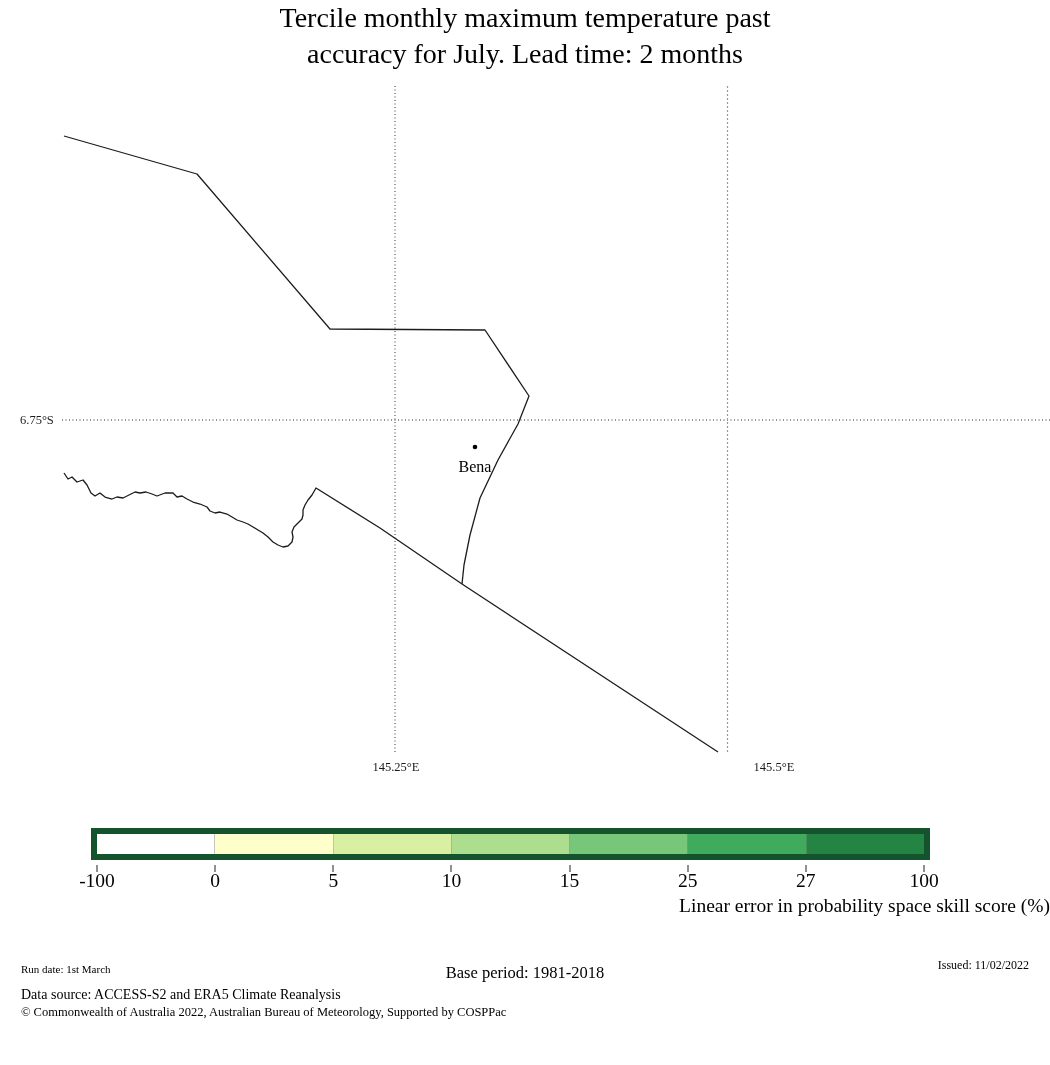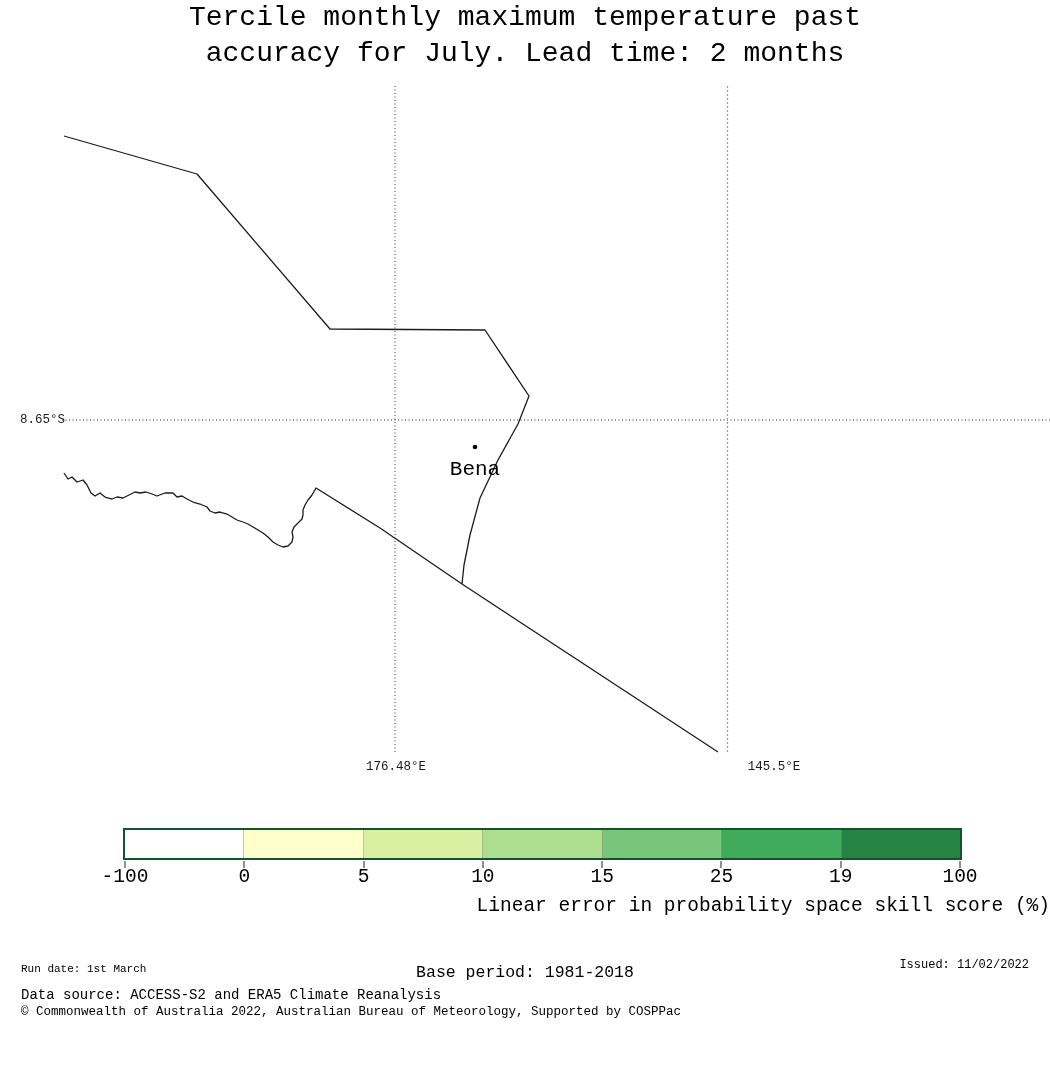--- a/index.html
+++ b/index.html
@@ -1,44 +1,44 @@
 <!DOCTYPE html>
 <html><head>
 <meta charset="utf-8">
 <style>
   html,body{margin:0;padding:0;background:#ffffff;}
   .figure{
     position:relative;
     width:1050px;height:1065px;
     background:#ffffff;
-    font-family:Liberation Mono, monospace;
+    font-family:Liberation Serif, serif;
     color:#000;
     overflow:hidden;
   }
   .title{
     position:absolute;top:0;left:0;width:1050px;
     text-align:center;
     font-size:28px;line-height:36px;
     color:#000;
   }
   .map-svg{position:absolute;top:0;left:0;}
   .grid-label{
     position:absolute;
     font-size:12.5px;color:#1a1a1a;white-space:nowrap;
   }
   .lat-label{top:413px;left:20px;}
   .lon-label-1{top:760px;left:396px;transform:translateX(-50%);}
   .lon-label-2{top:760px;left:728px;transform:translateX(-50%);margin-left:46px;}
   .place-label{
     position:absolute;top:458px;left:475px;transform:translateX(-50%);
-    font-size:21px;color:#000;white-space:nowrap;
+    font-size:16px;color:#000;white-space:nowrap;
   }
   .colorbar{
-    position:absolute;left:123px;top:828px;width:839px;height:32px;
-    border:2px solid #14532d;box-sizing:border-box;
+    position:absolute;left:91px;top:828px;width:839px;height:32px;
+    border:6px solid #14532d;box-sizing:border-box;
   }
   .cb-segments{display:flex;width:100%;height:100%;}
   .cb-seg{flex:1 1 0;height:100%;border-right:1px solid rgba(90,90,70,0.35);}
   .cb-seg:last-child{border-right:none;}
   .cb-tick{
     position:absolute;top:31px;width:1px;height:7px;background:#222;
     transform:translateX(-0.5px);
   }
   .cb-label{
     position:absolute;top:36px;transform:translateX(-50%);
@@ -71,22 +71,22 @@
     <line x1="395" y1="86" x2="395" y2="754" stroke="#333" stroke-width="1" stroke-dasharray="1 2.5"></line>
     <line x1="727.5" y1="86" x2="727.5" y2="752" stroke="#999" stroke-width="1.2" stroke-dasharray="2 2"></line>
 
     <polyline points="64,136 197,174 330,329 485,330 529,396 518,424 498,460 480,498 470,535 464,565 462,584" fill="none" stroke="#1c1c1c" stroke-width="1.3" stroke-linejoin="round"></polyline>
 
     <polyline points="64,473 68,479 72,477 77,482 83,480 87,485 91,493 95,496 100,493 105,497 112,499 117,497 123,498 129,495 135,492 140,493 146,492 152,494 157,496 165,493 173,493 177,497 182,496 187,499 193,502 200,504 207,507 210,511 215,513 220,512 227,514 232,517 237,520 243,522 248,524 253,527 258,530 263,533 268,537 273,542 278,545 283,547 288,546 292,542 293,537 292,532 294,527 298,523 302,519 303,515 303,510 305,505 308,500 312,495 316,488 380,528 462,584 718,752" fill="none" stroke="#1c1c1c" stroke-width="1.3" stroke-linejoin="round"></polyline>
 
     <circle cx="475" cy="447" r="2.3" fill="#000"></circle>
   </svg>
 
-  <div class="grid-label lat-label">8.65°S</div>
-  <div class="grid-label lon-label-1">176.48°E</div>
+  <div class="grid-label lat-label">6.75°S</div>
+  <div class="grid-label lon-label-1">145.25°E</div>
   <div class="grid-label lon-label-2">145.5°E</div>
 
   <div class="place-label">Bena</div>
 
   <div class="colorbar">
     <div class="cb-segments" id="cb-segments">
         <div class="cb-seg" style="background: rgb(255, 255, 255);"></div>
         <div class="cb-seg" style="background: rgb(255, 255, 204);"></div>
         <div class="cb-seg" style="background: rgb(217, 240, 163);"></div>
         <div class="cb-seg" style="background: rgb(173, 221, 142);"></div>
@@ -104,21 +104,21 @@
         <div class="cb-tick" style="left: 85.7143%;"></div>
         <div class="cb-tick" style="left: 100%;"></div>
       </div>
     <div id="cb-labels">
         <div class="cb-label" style="left: 0%;">-100</div>
         <div class="cb-label" style="left: 14.2857%;">0</div>
         <div class="cb-label" style="left: 28.5714%;">5</div>
         <div class="cb-label" style="left: 42.8571%;">10</div>
         <div class="cb-label" style="left: 57.1429%;">15</div>
         <div class="cb-label" style="left: 71.4286%;">25</div>
-        <div class="cb-label" style="left: 85.7143%;">19</div>
+        <div class="cb-label" style="left: 85.7143%;">27</div>
         <div class="cb-label" style="left: 100%;">100</div>
       </div>
   </div>
 
   <div class="cb-title">Linear error in probability space skill score (%)</div>
 
   <div class="footer-text run-date">Run date: 1st March</div>
   <div class="footer-text base-period">Base period: 1981-2018</div>
   <div class="footer-text issued">Issued: 11/02/2022</div>
   <div class="footer-text data-source">Data source: ACCESS-S2 and ERA5 Climate Reanalysis</div>

